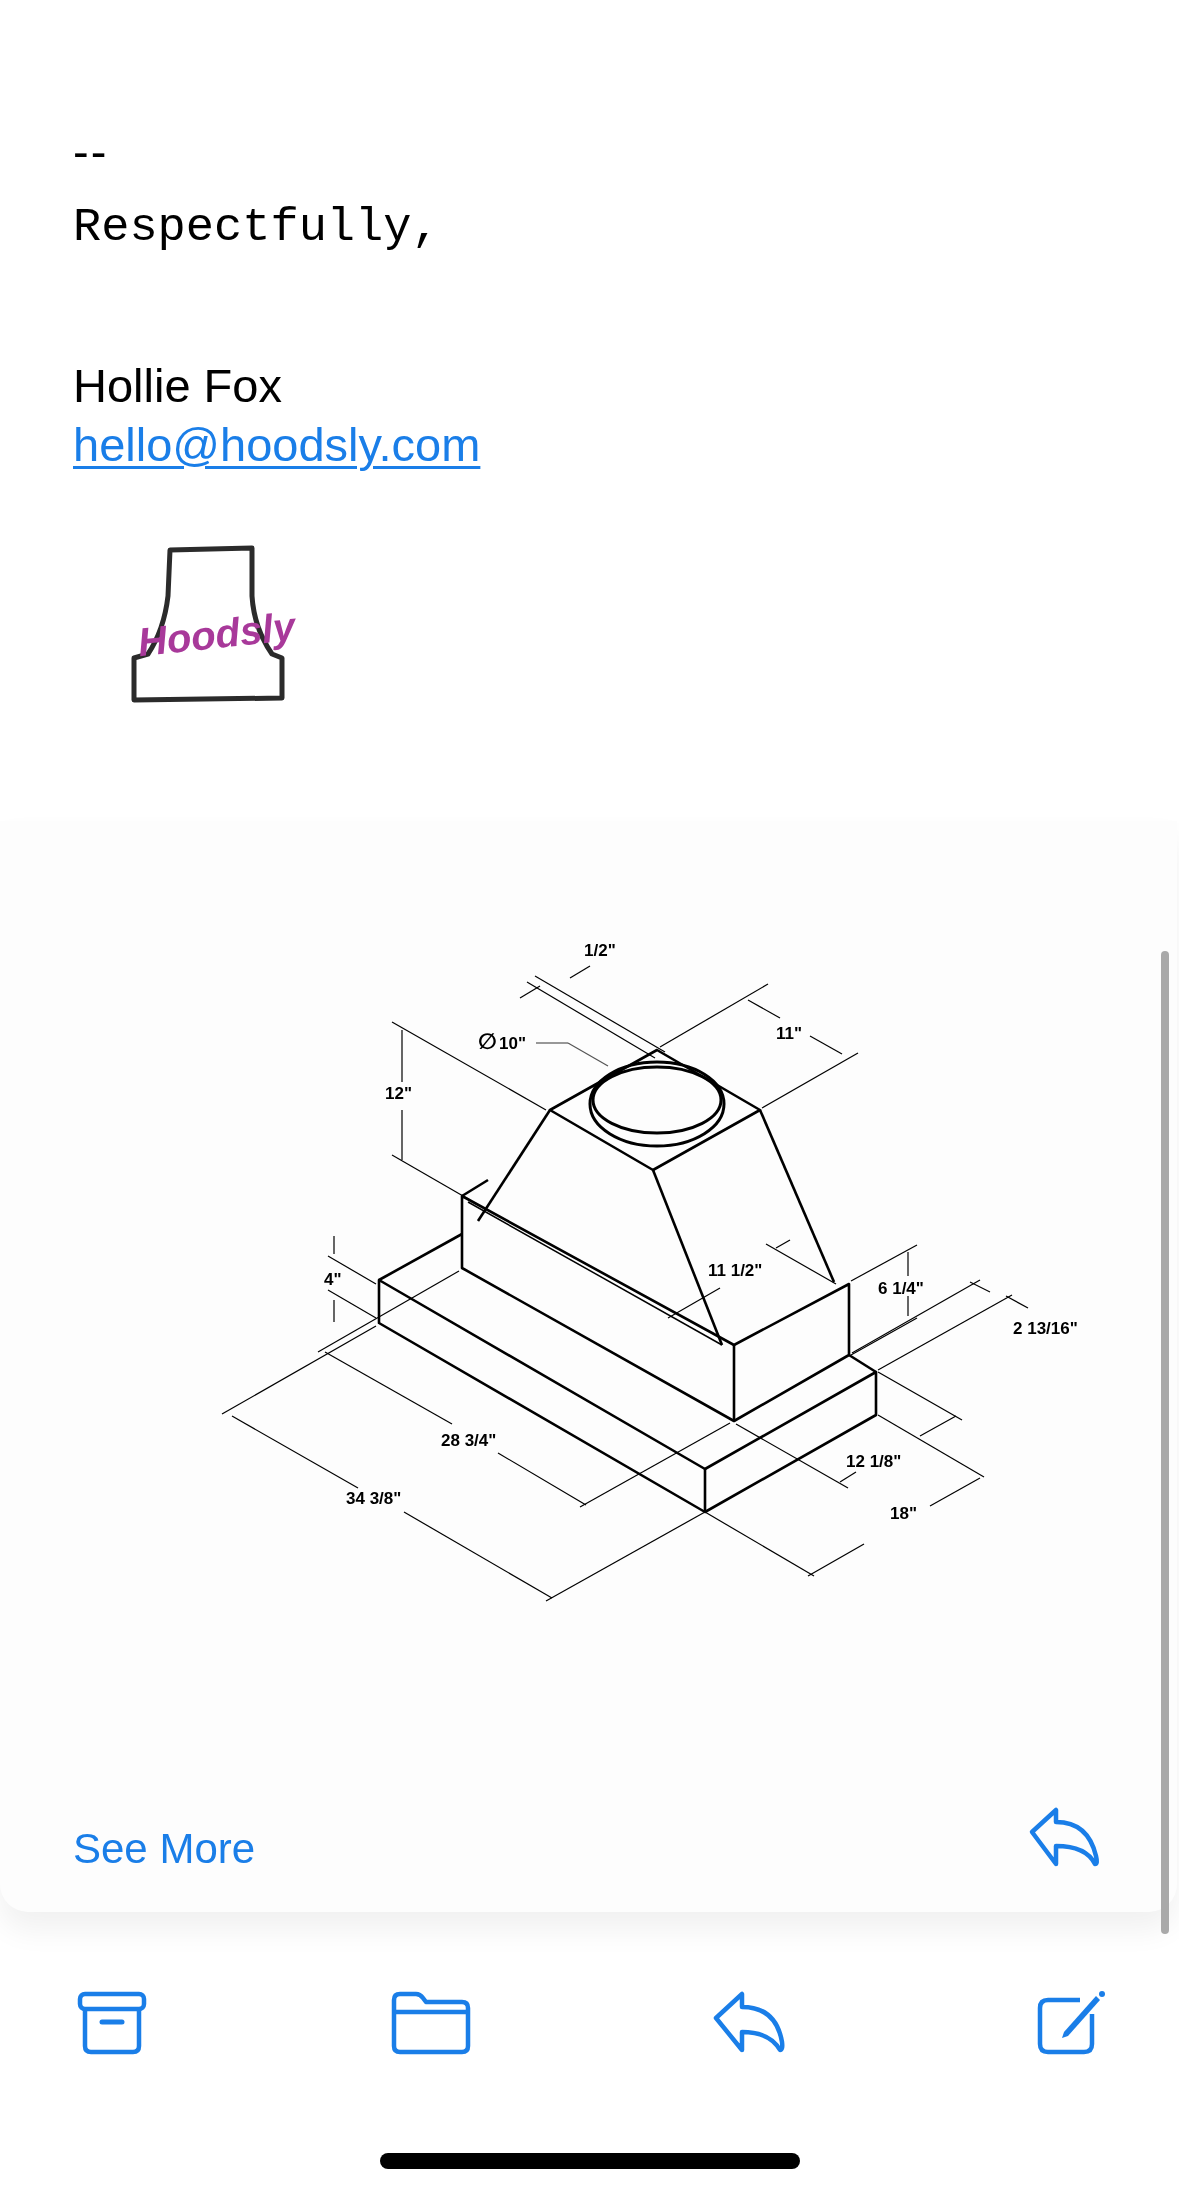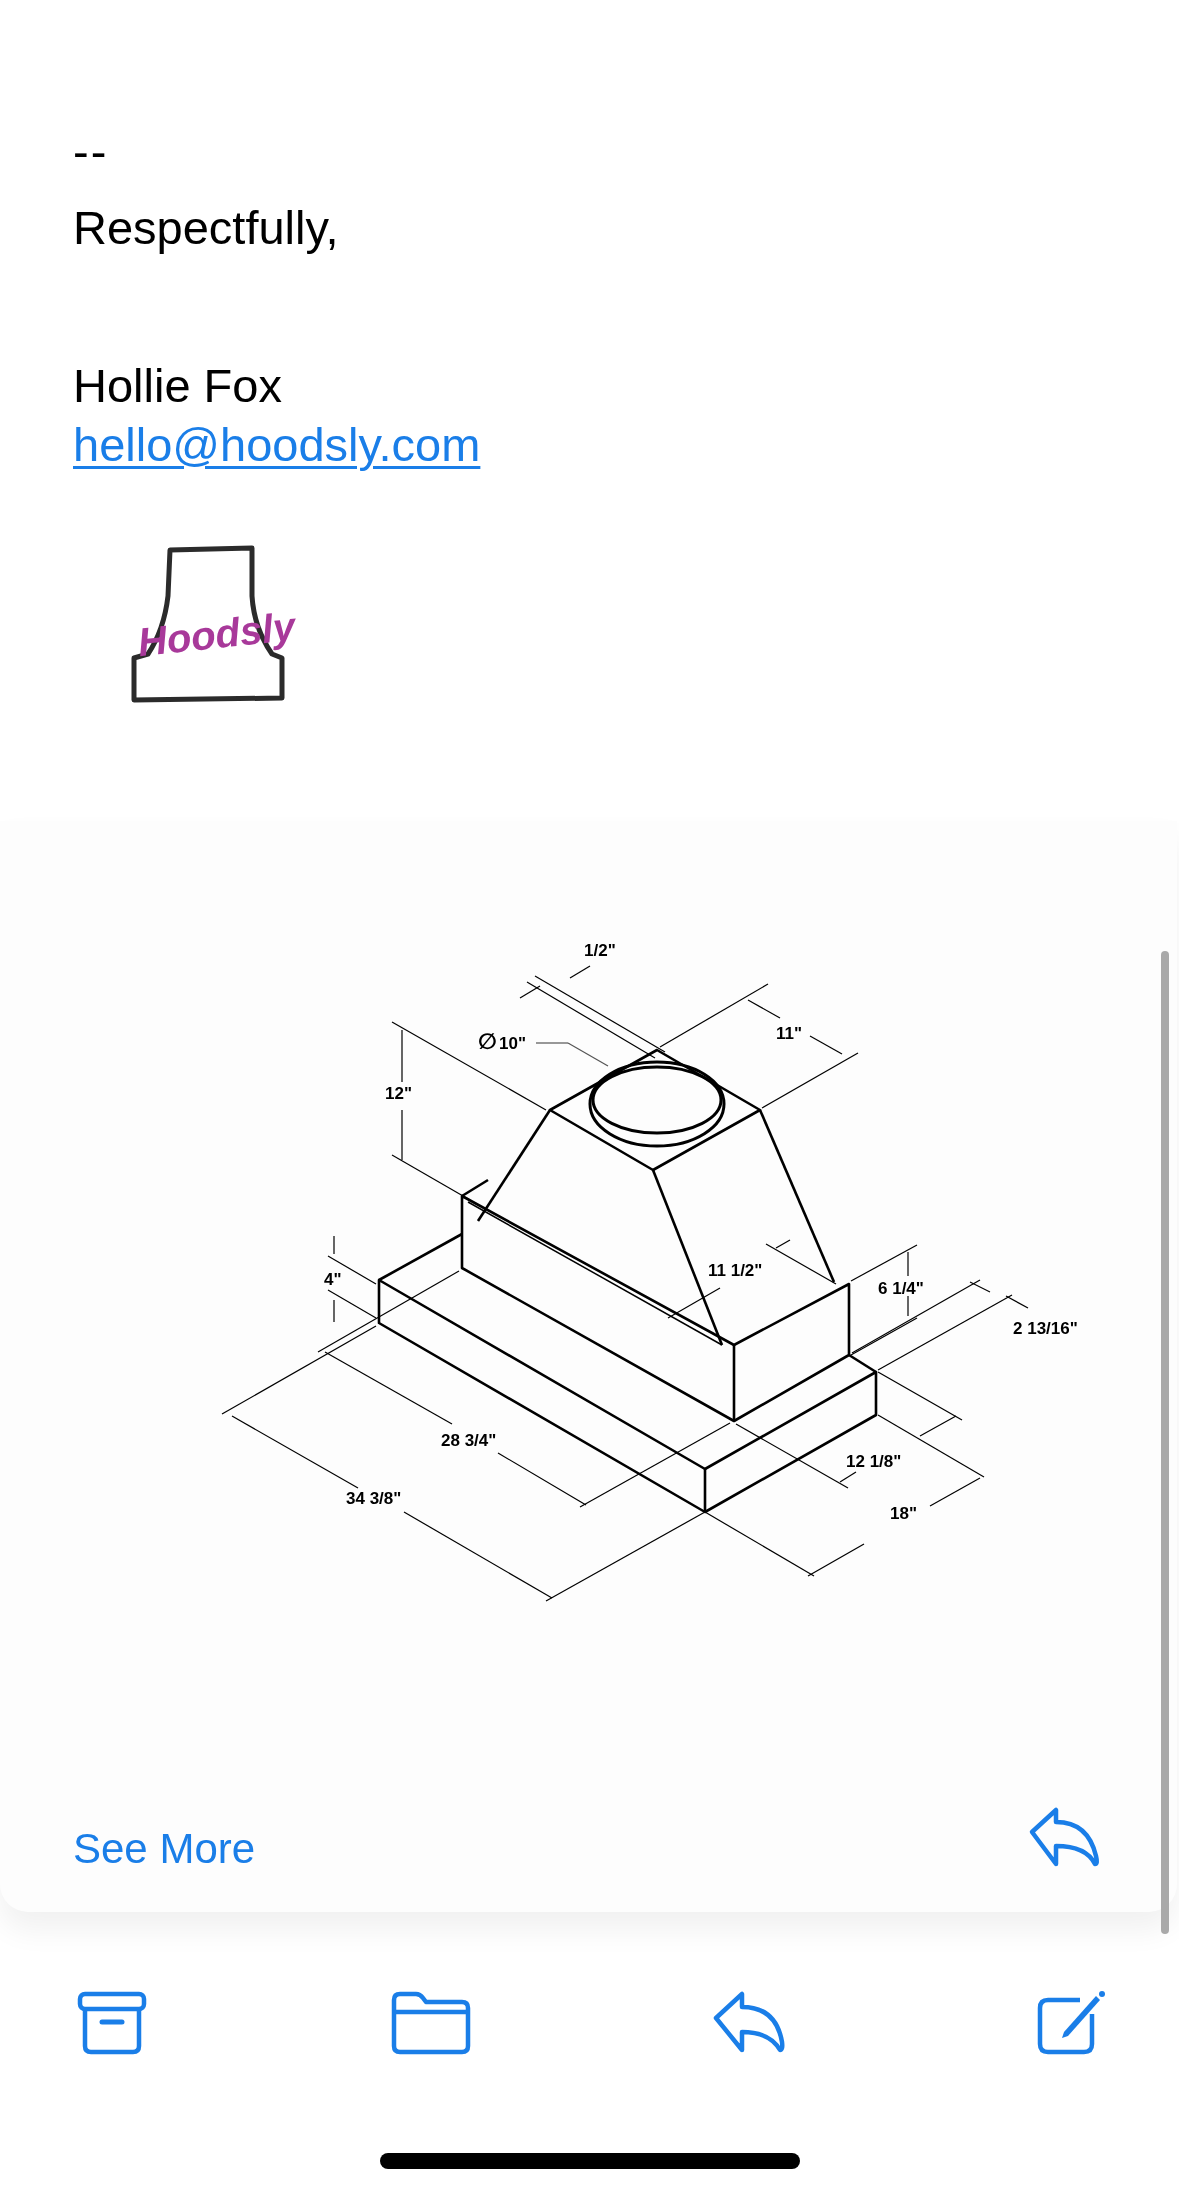--- a/index.html
+++ b/index.html
@@ -1,21 +1,21 @@
 <!DOCTYPE html>
 <html><head>
   <meta charset="utf-8">
   <style>
     * { box-sizing: border-box; margin: 0; padding: 0; }
     html, body { width: 1179px; height: 2193px; overflow: hidden; background: #ffffff; }
     body { position: relative; font-family: "Liberation Sans", "DejaVu Sans", sans-serif; color: #000; }
 
     .sig-line { position: absolute; left: 73px; font-size: 47px; line-height: 1; color: #000; white-space: nowrap; }
     #sig-dashes { top: 128px; letter-spacing: 2px; }
-    #sig-closing { top: 204px; }
+    #sig-closing { top: 204px; font-family: Liberation Mono, monospace; }
     #sig-name { top: 362px; }
     #sig-email { top: 421px; color: #1a7ee8; text-decoration: underline; text-decoration-thickness: 3px; text-underline-offset: 5px; text-align: center; }
 
     #logo { position: absolute; left: 128px; top: 536px; width: 176px; height: 176px; }
 
     #attachment-card {
       position: absolute; left: 0; top: 821px; width: 1177px; height: 1091px;
       background: #fdfdfd; border-radius: 0 0 28px 28px;
       box-shadow: 0 18px 30px rgba(0,0,0,0.06);
     }

